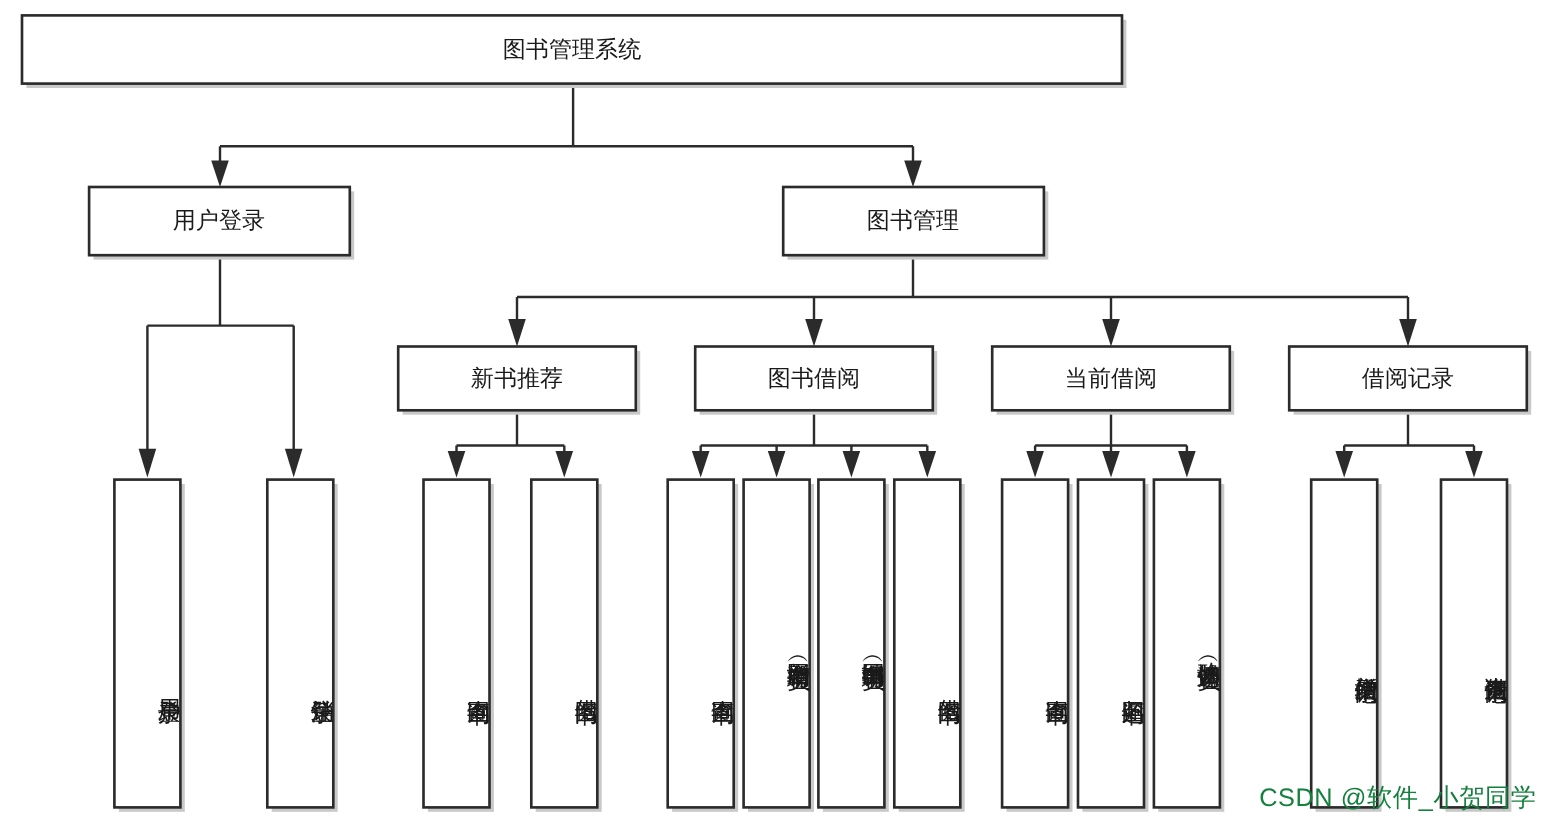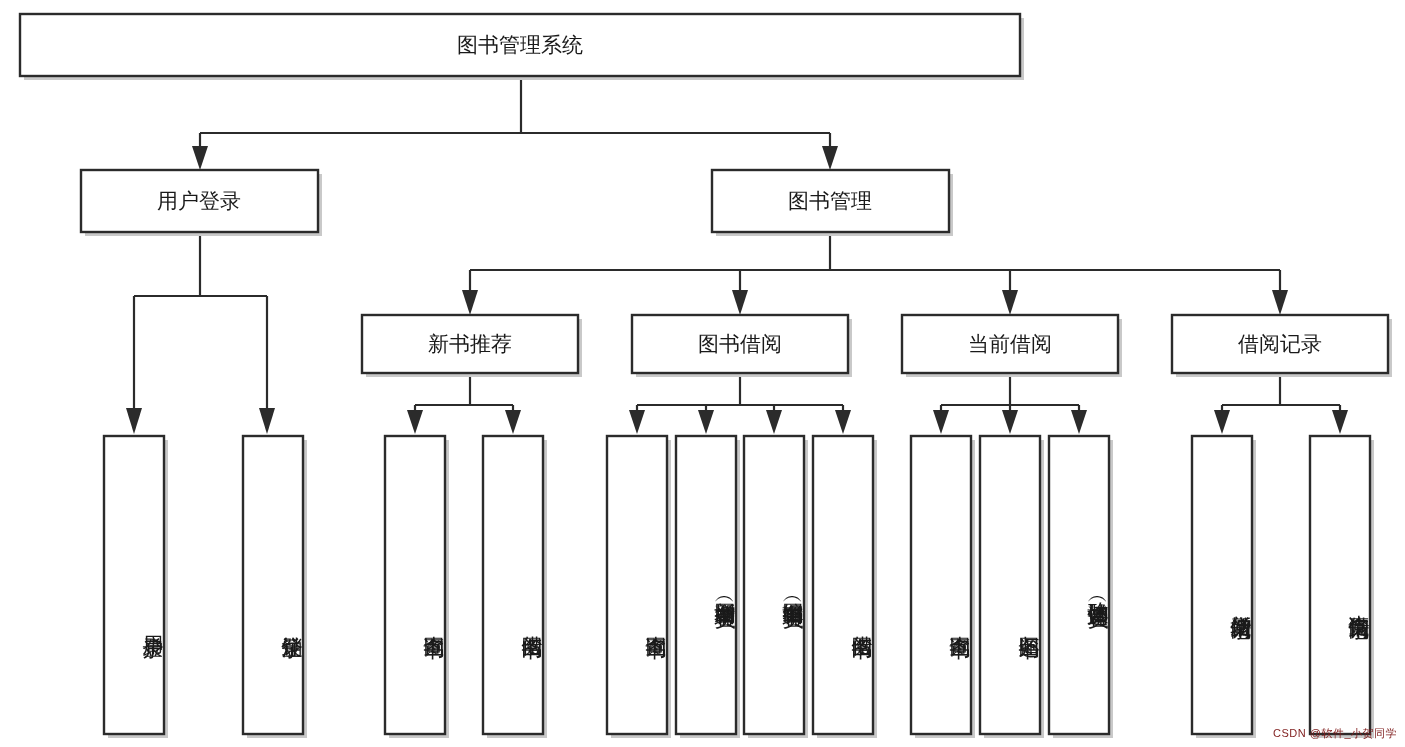--- a/index.html
+++ b/index.html
@@ -66,22 +66,22 @@
     align-items: flex-start;
     justify-content: center;
     white-space: nowrap;
     pointer-events: none;
   }
   .watermark {
     position: absolute;
     right: 8px;
     bottom: 6px;
     font-family: "Liberation Sans", "DejaVu Sans", sans-serif;
-    font-size: 11px;
-    color: #7f1d1d;
+    font-size: 23px;
+    color: #15803d;
     letter-spacing: 0.5px;
     white-space: nowrap;
   }
 </style>
 </head>
 <body>
 
 <div id="diagram-root">
 
   <svg id="flow-svg" viewBox="0 0 1405 747">

